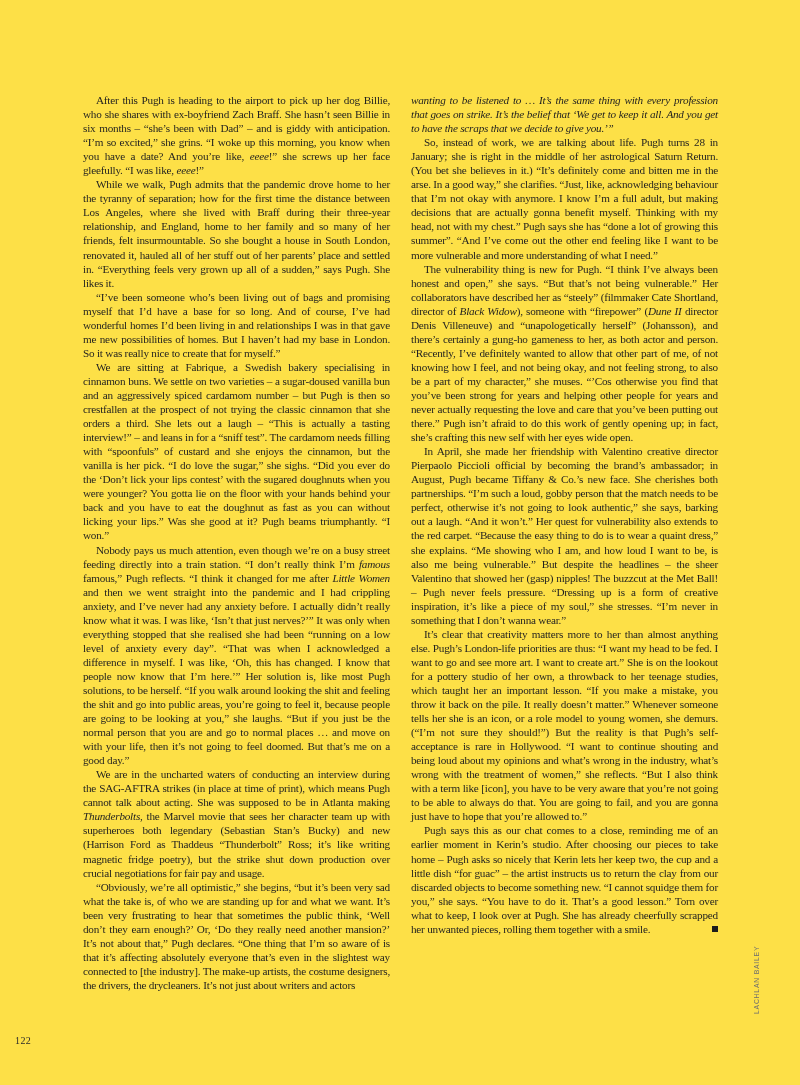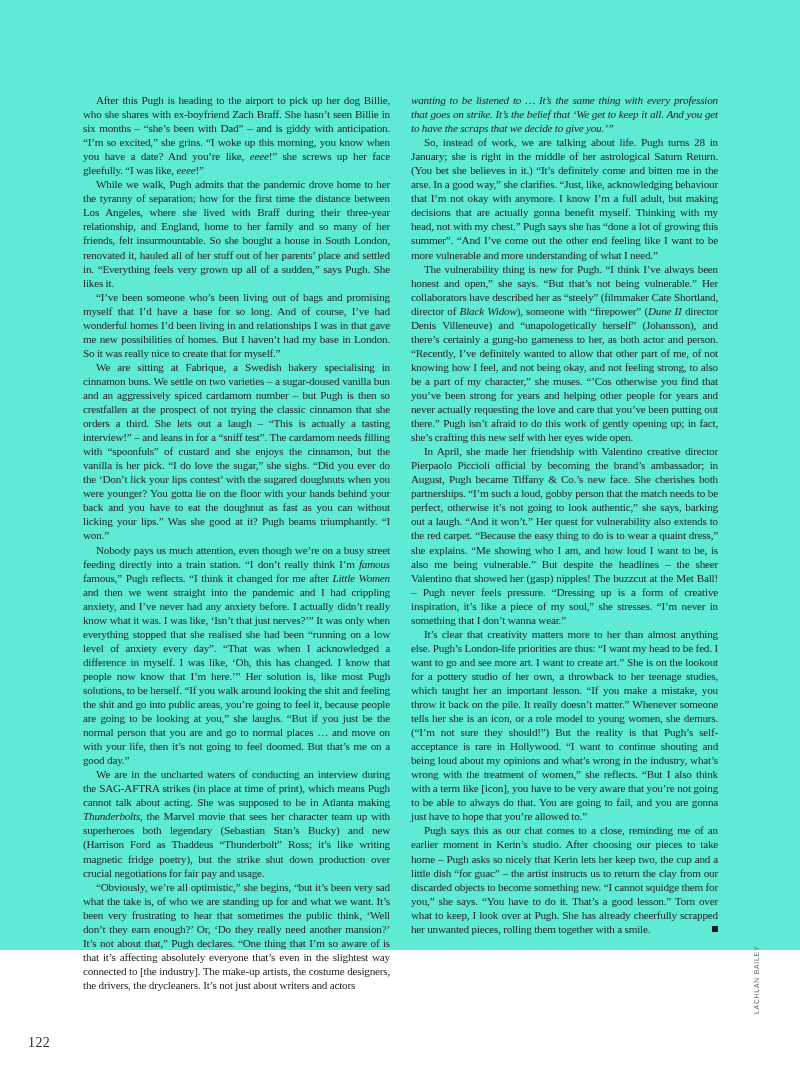--- a/index.html
+++ b/index.html
@@ -2,40 +2,40 @@
 <html><head>
 <meta charset="utf-8">
 <style>
   * { margin: 0; padding: 0; box-sizing: border-box; }
   html, body {
     width: 800px; height: 1085px;
     overflow: hidden;
     background: #ffffff;
     font-family: "Liberation Serif", "DejaVu Serif", serif;
   }
-  .page { position: relative; width: 800px; height: 950px; background: #5eead4; }
+  .page { position: relative; width: 800px; height: 1085px; background: #fde047; }
   .columns {
     position: absolute; left: 83px; top: 93px;
     display: flex; gap: 21px;
     color: #1f1f1f;
     font-size: 11.2px;
     line-height: 14.05px;
     letter-spacing: -0.22px;
   }
   .col { width: 307px; }
   .col p { margin: 0; text-indent: 13px; text-align: justify; }
   .col p.no-indent { text-indent: 0; font-style: italic; }
   .col p i { font-style: italic; }
   .end-mark {
     float: right; width: 6px; height: 6px;
     background: #1c1c1c; margin-top: 4px; margin-left: 6px;
   }
   .folio {
-    position: absolute; left: 28px; top: 1035px;
-    font-size: 14px; letter-spacing: 0.4px; color: #2b2b2b;
+    position: absolute; left: 15px; top: 1035px;
+    font-size: 10px; letter-spacing: 0.4px; color: #2b2b2b;
   }
   .credit {
     position: absolute; left: 753px; top: 1014px;
     transform: rotate(-90deg); transform-origin: 0 0;
     font-family: "Liberation Sans", sans-serif;
     font-size: 6.8px; letter-spacing: 0.8px;
     color: #6e6e6e; white-space: nowrap;
     text-transform: uppercase;
   }
 </style>

